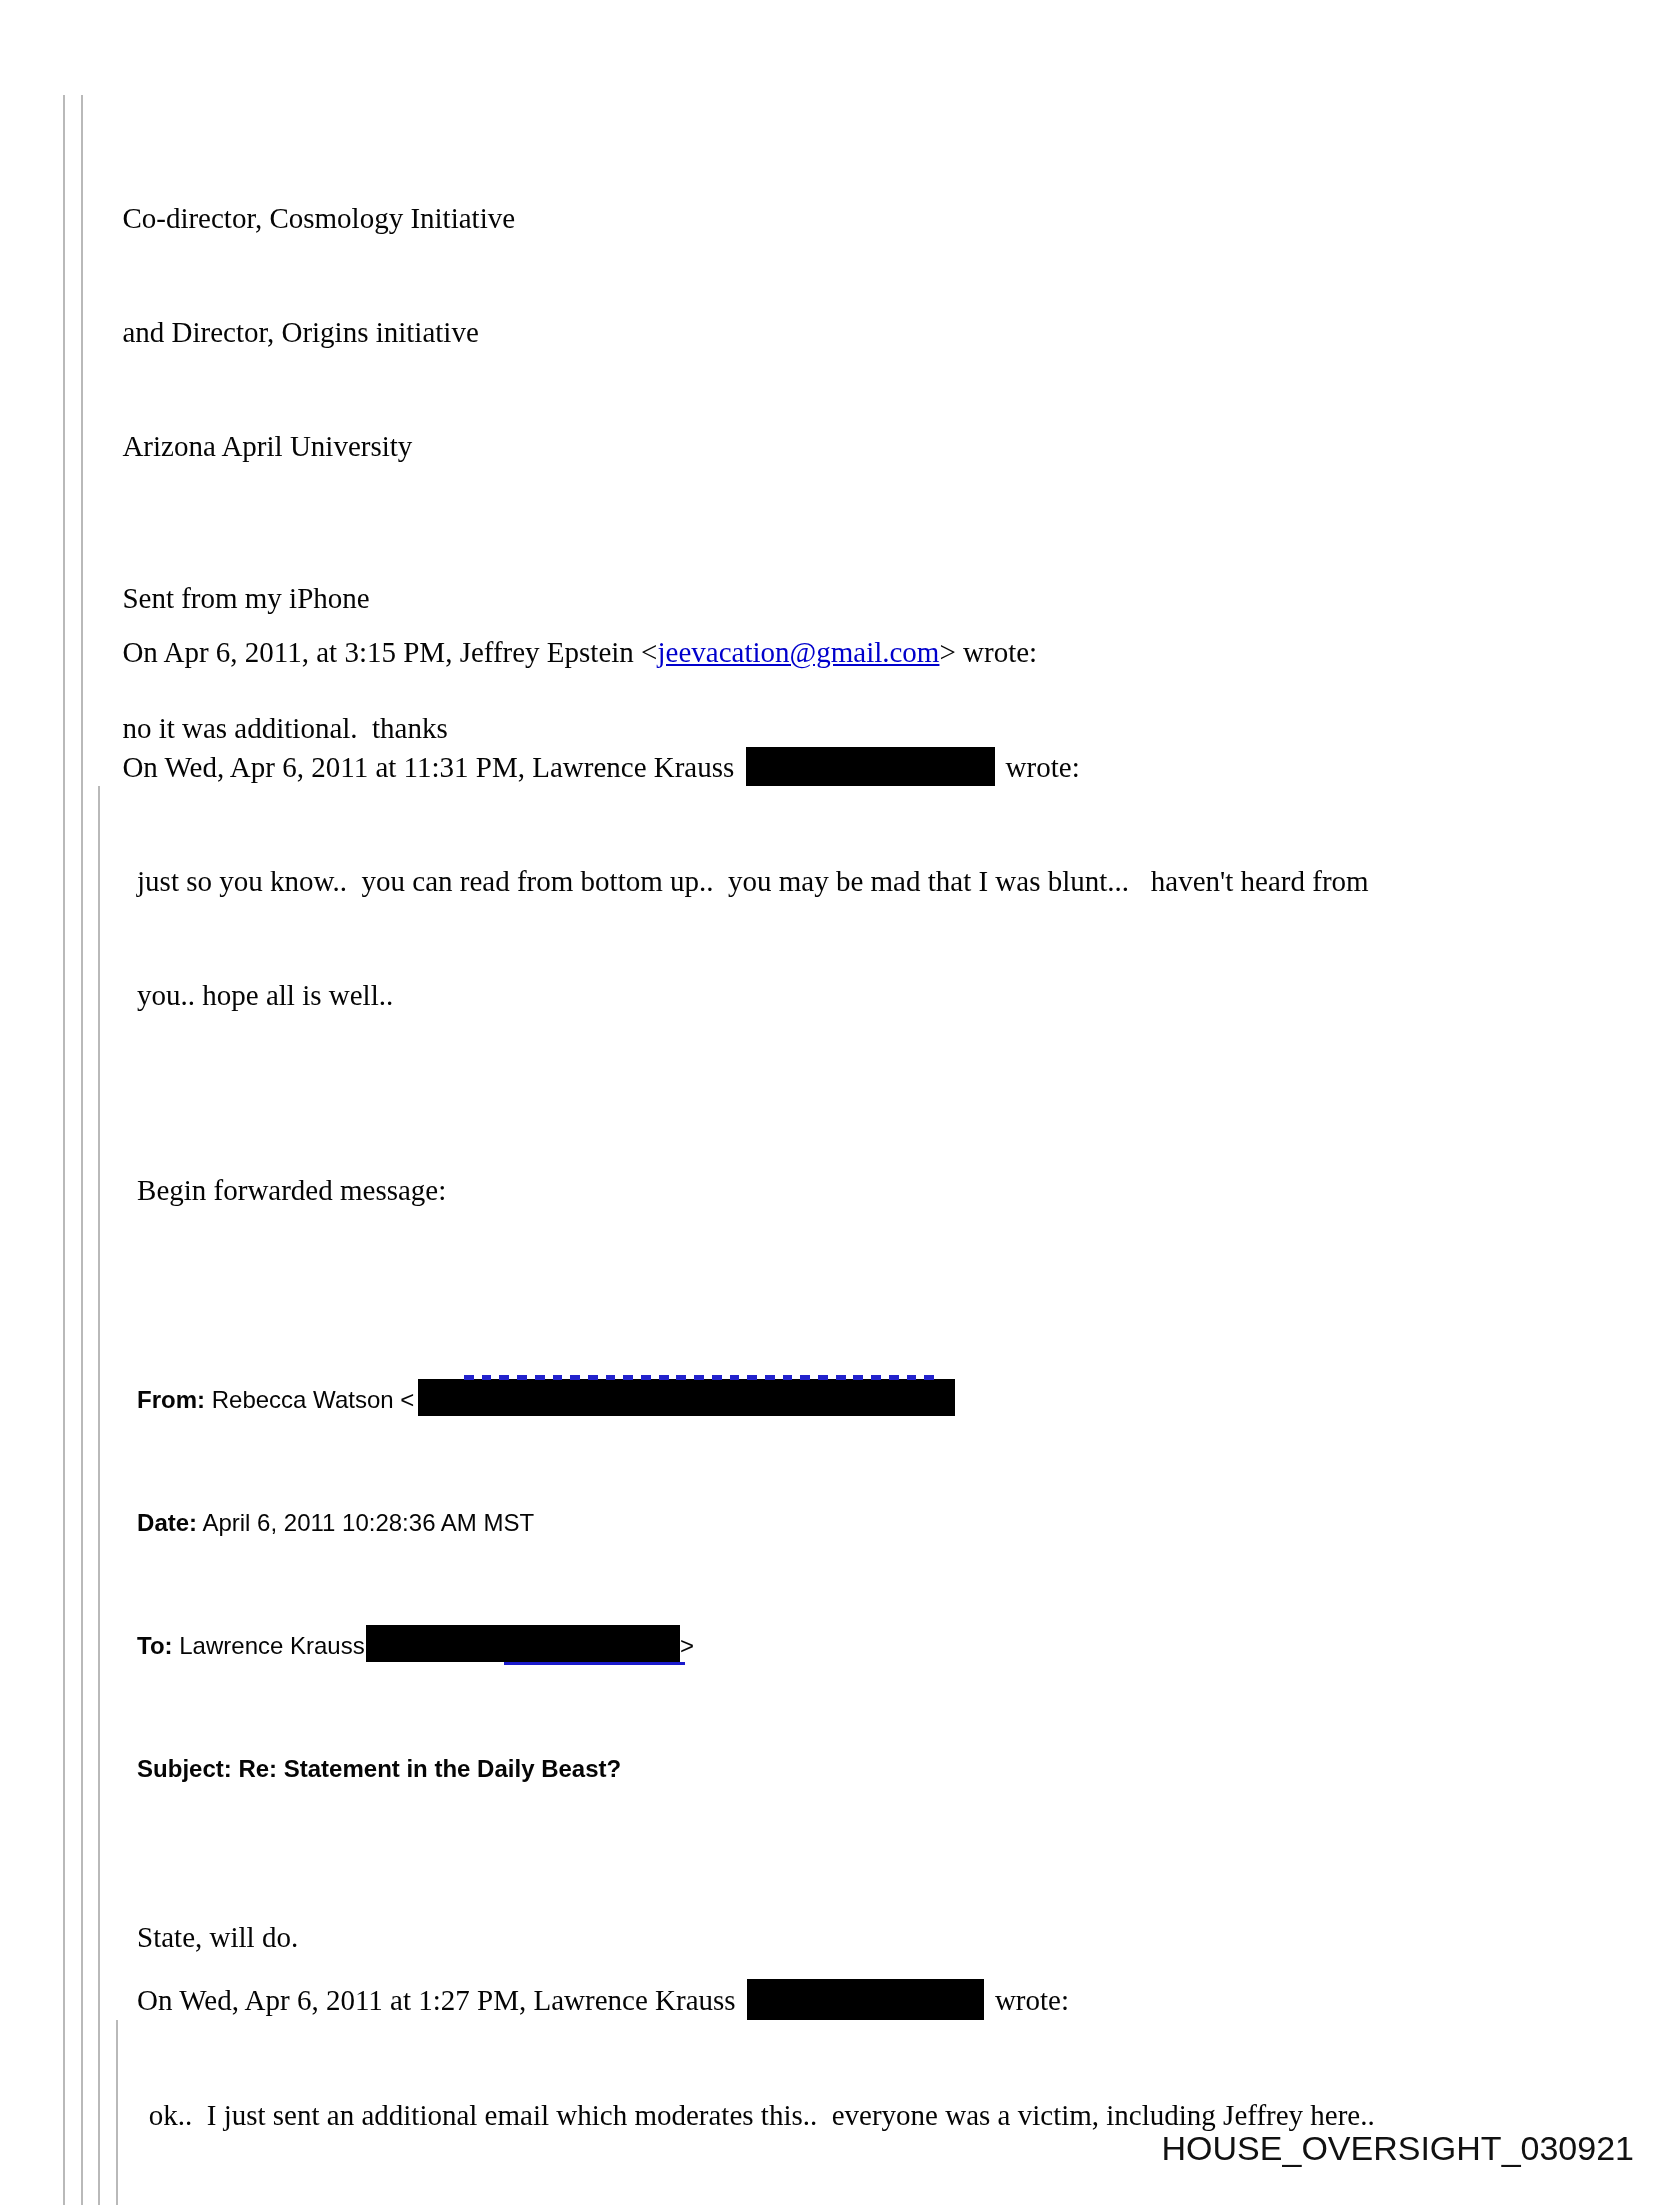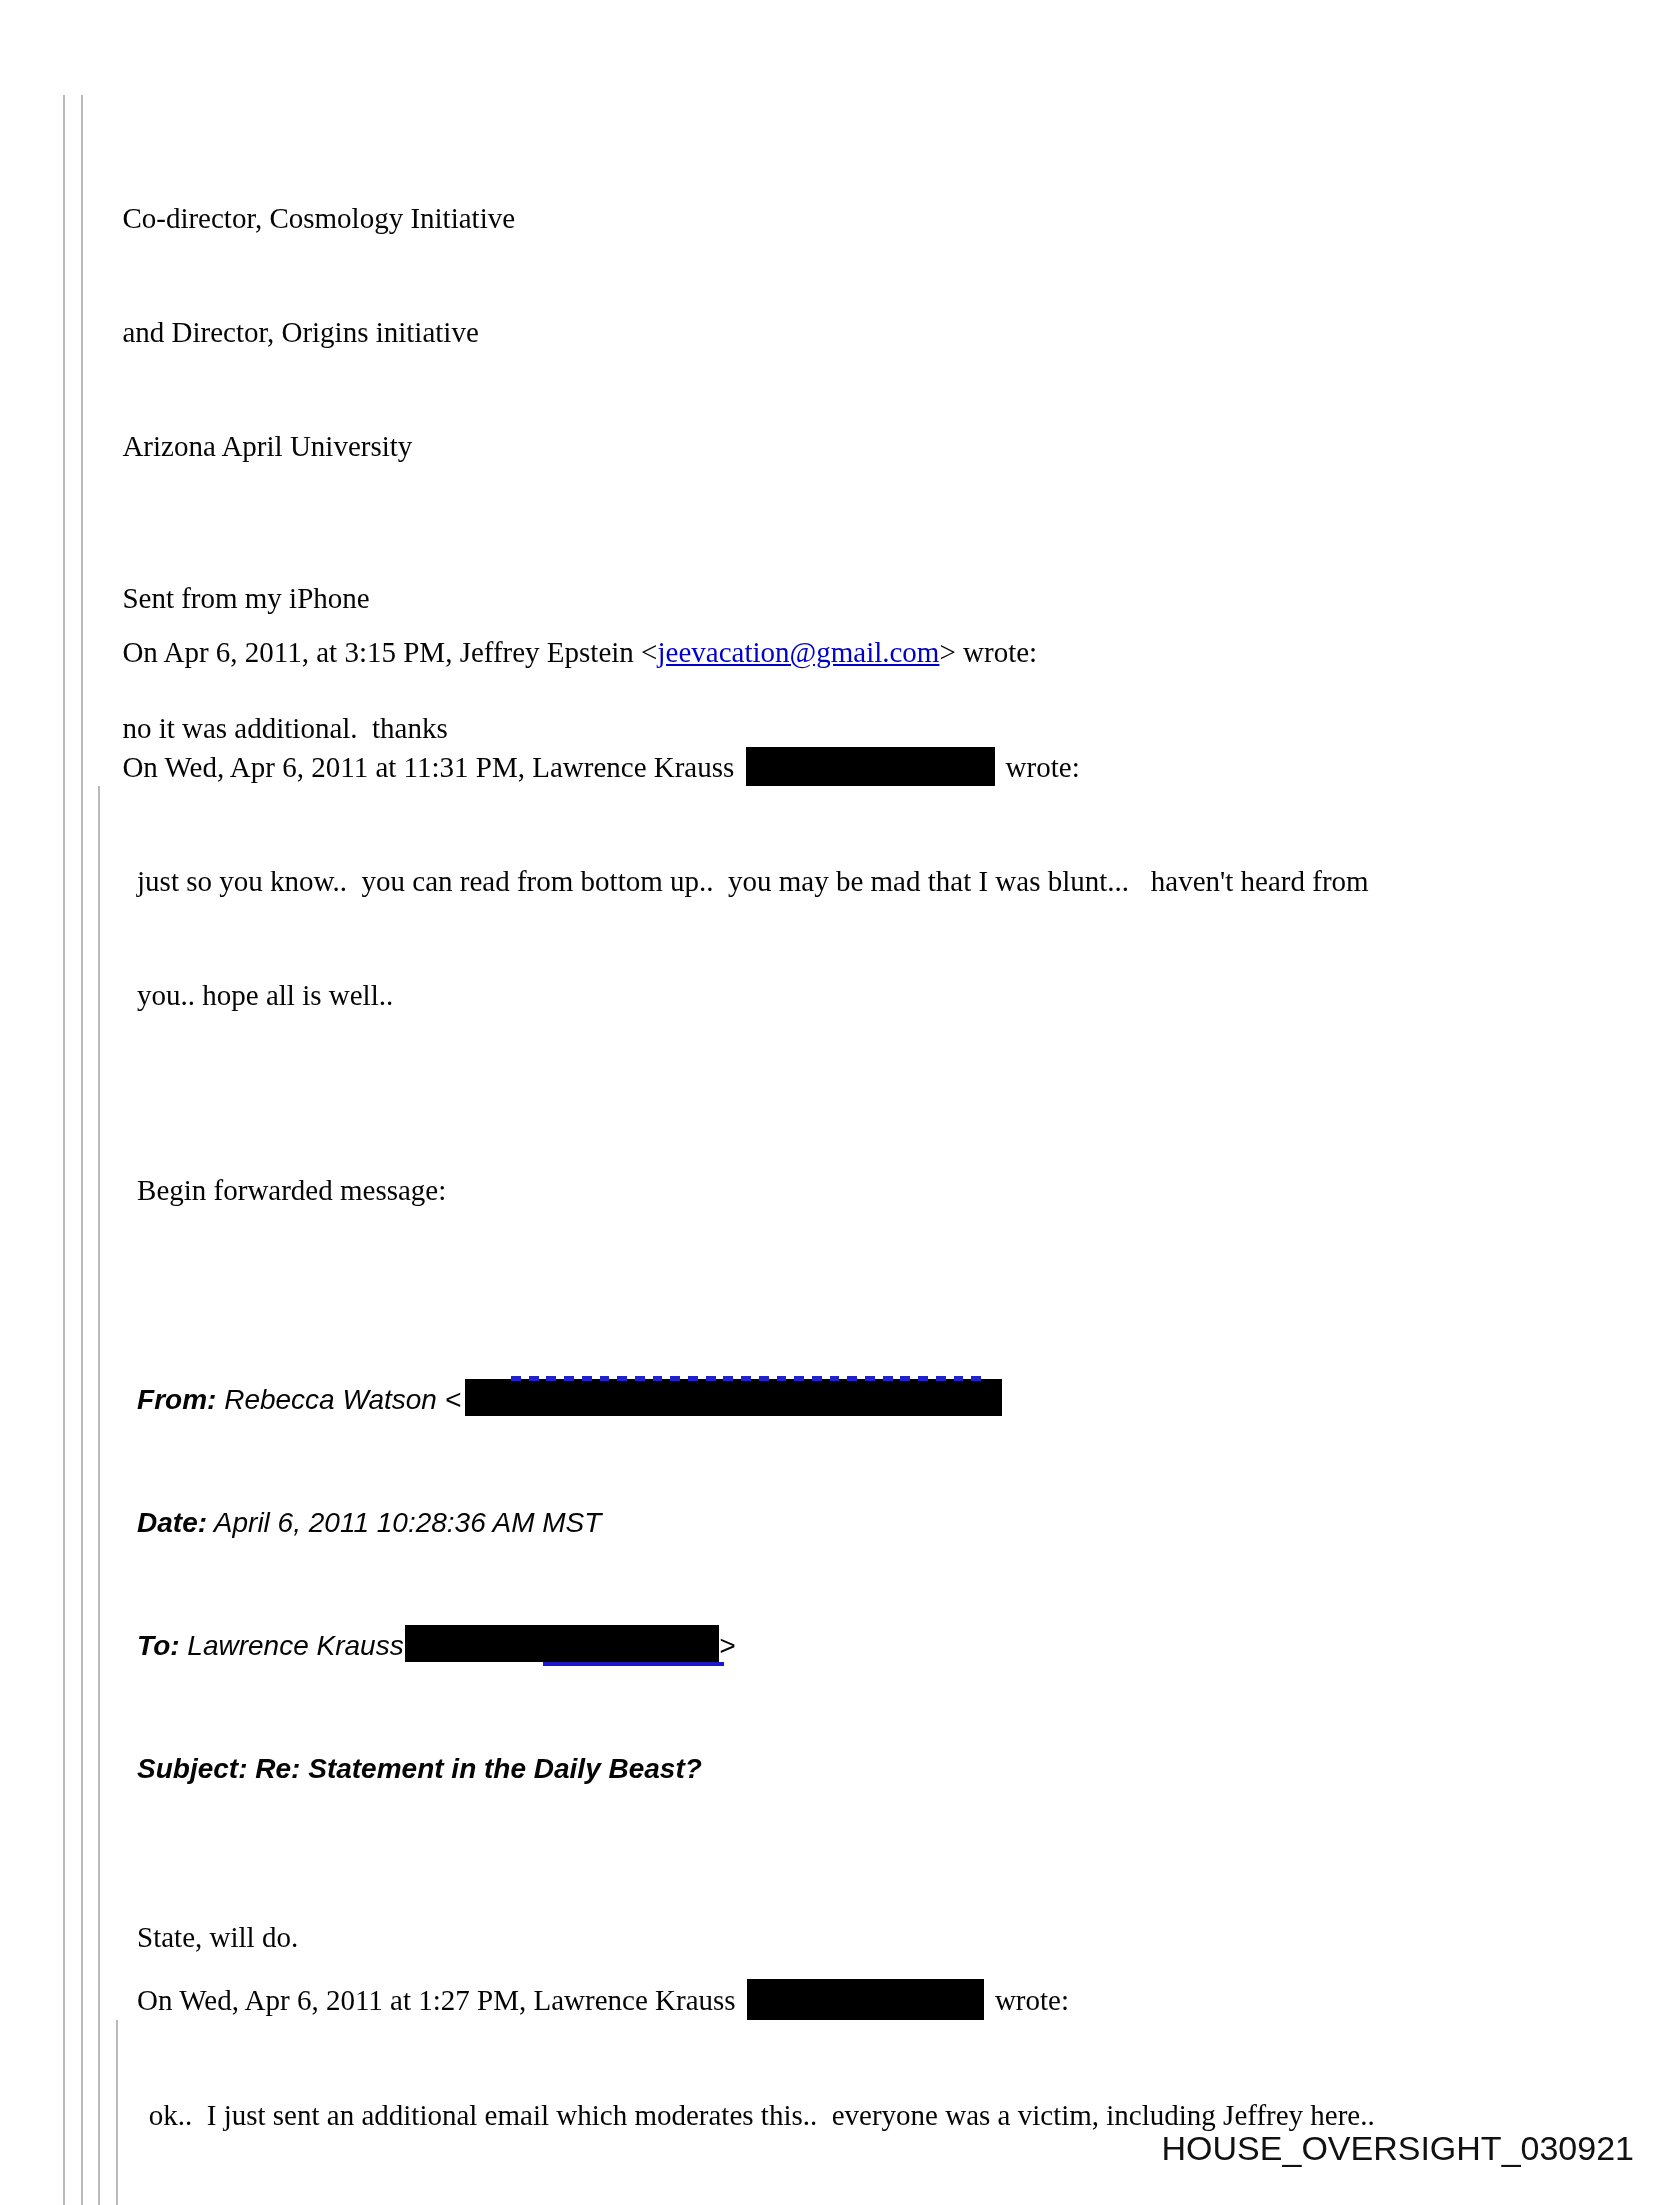--- a/index.html
+++ b/index.html
@@ -35,21 +35,21 @@
   .r-from::before {
     content:""; position:absolute; top:-3.9px; left:46px; right:13px; height:5.2px;
     background:repeating-linear-gradient(90deg,#2222cc 0 9.8px,transparent 9.8px 17.7px);
   }
   
   .r-to::after {
     content:""; position:absolute; bottom:-3.3px; left:44%; right:-5.2px; height:3.3px;
     background:#1a1acc;
   }
   
-  .fwd { font-family:"Liberation Sans", sans-serif; font-size:28px; line-height:41px; white-space:pre-wrap;font-style:italic; }
+  .fwd { font-family:"Liberation Sans", sans-serif; font-size:24px; line-height:41px; white-space:pre-wrap; }
   .fwd .hlabel { font-weight:bold; }
   .fwd-subject { font-weight:bold; }
   .footer {
     position:absolute; top:2129px; right:35px;
     font-family:"Liberation Sans", sans-serif; font-size:34px; color:#111;
   }
 </style>
 </head>
 <body>
 

